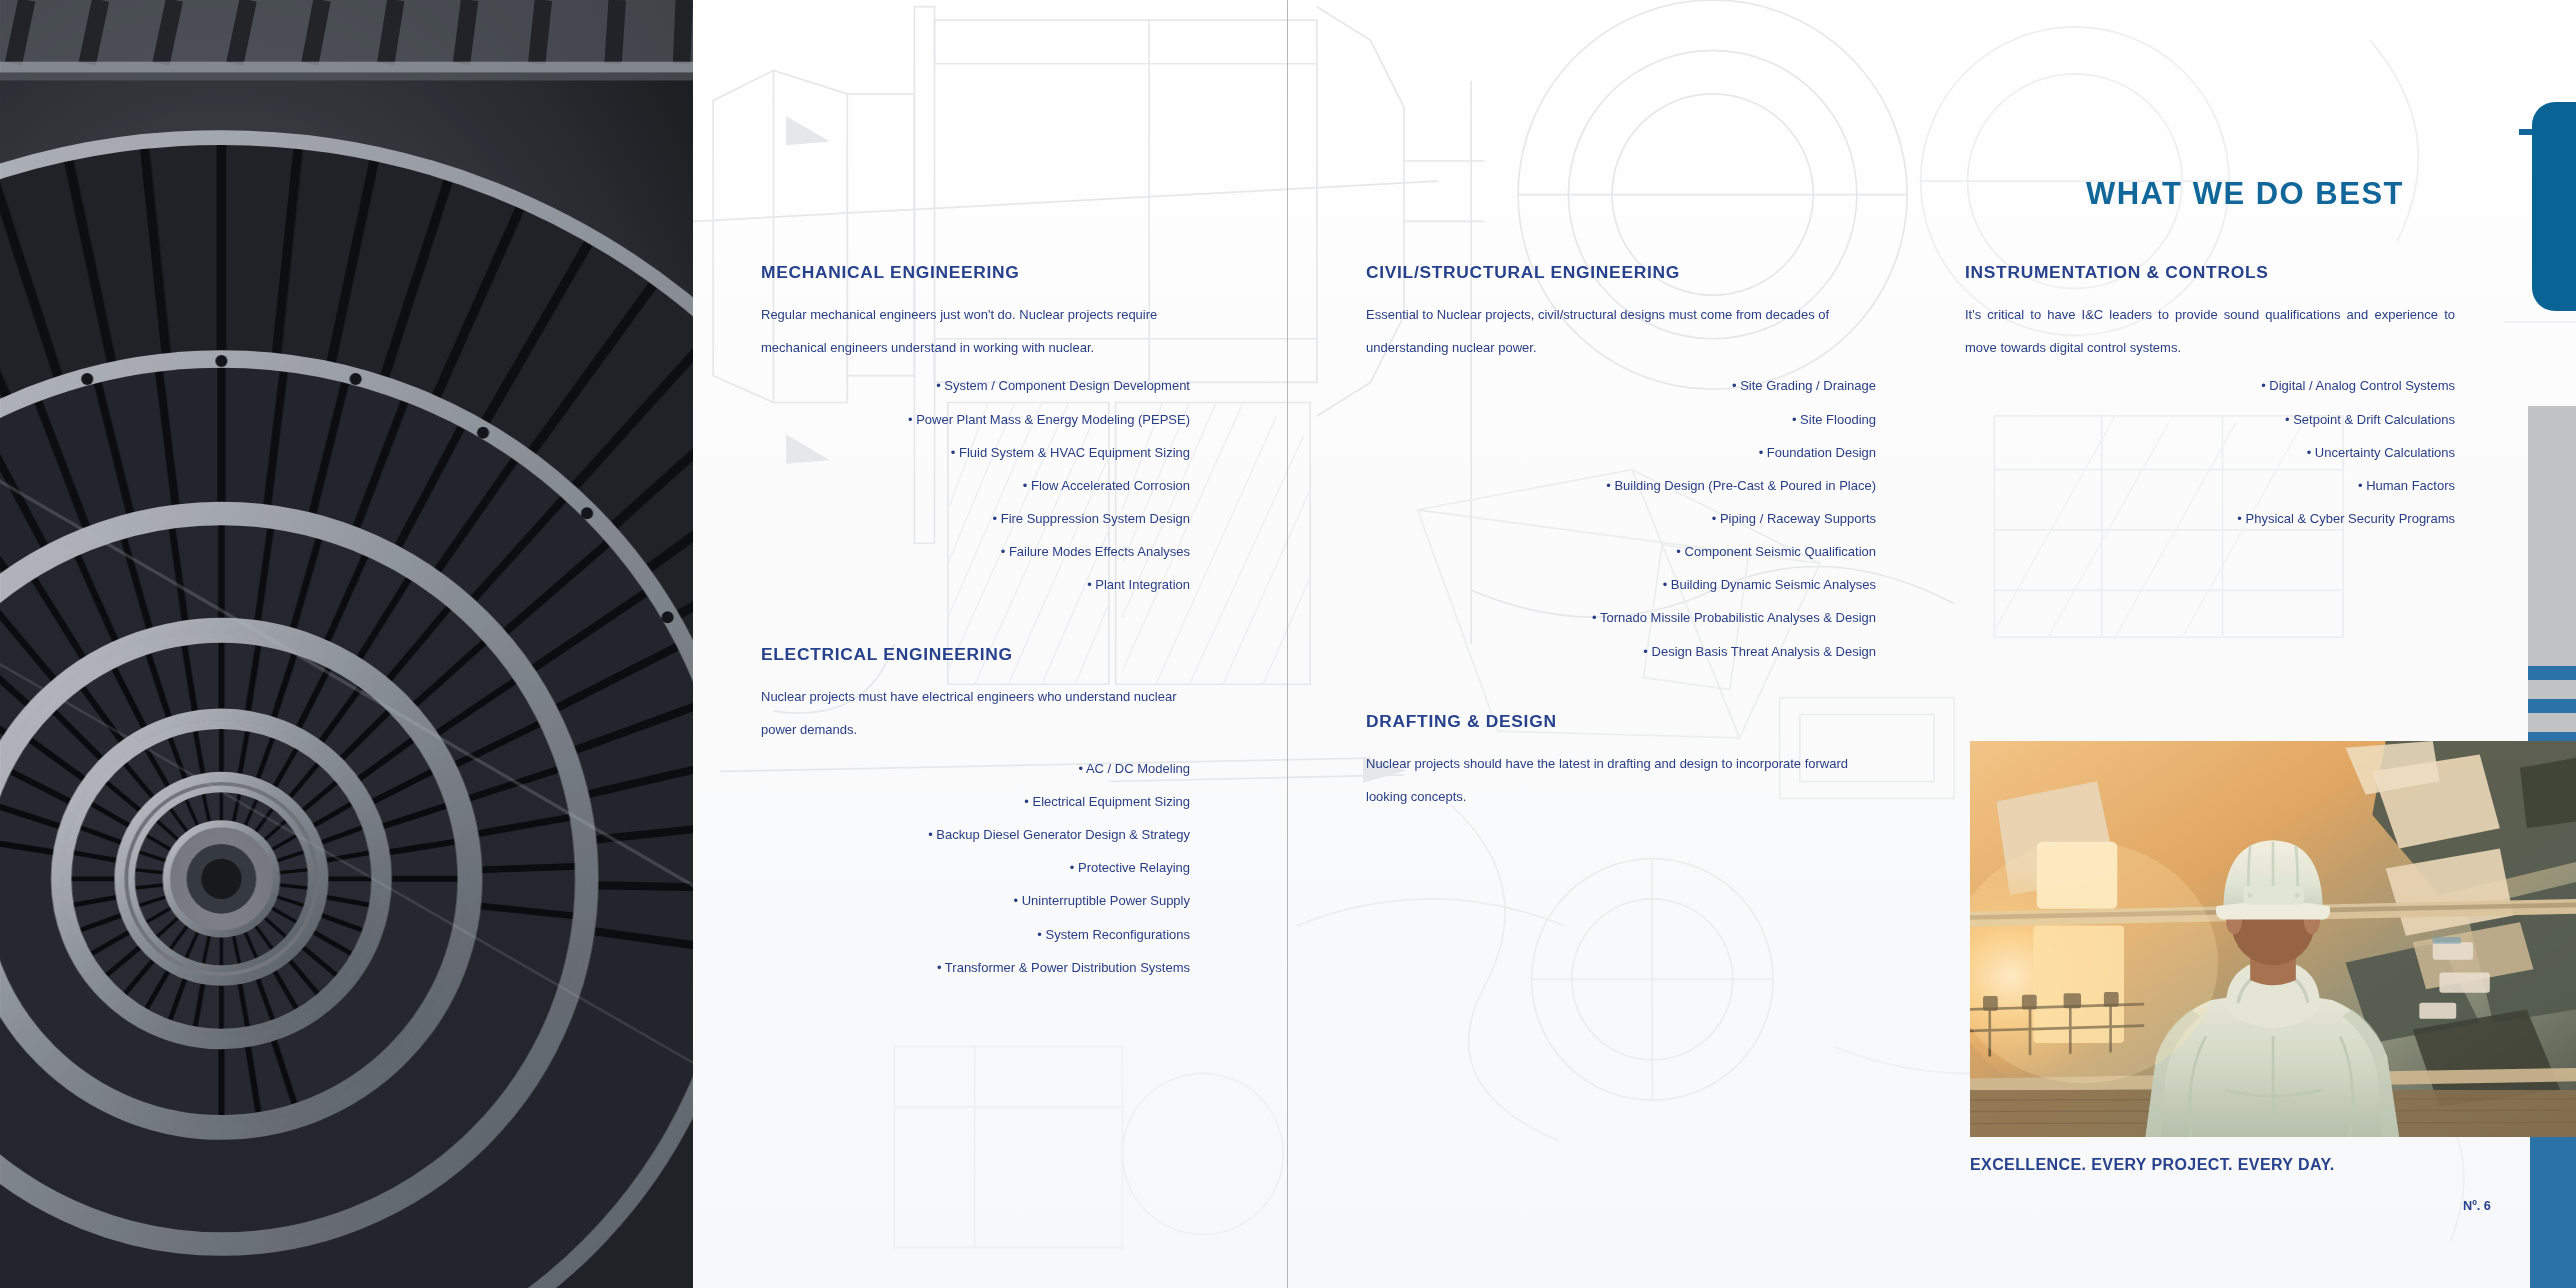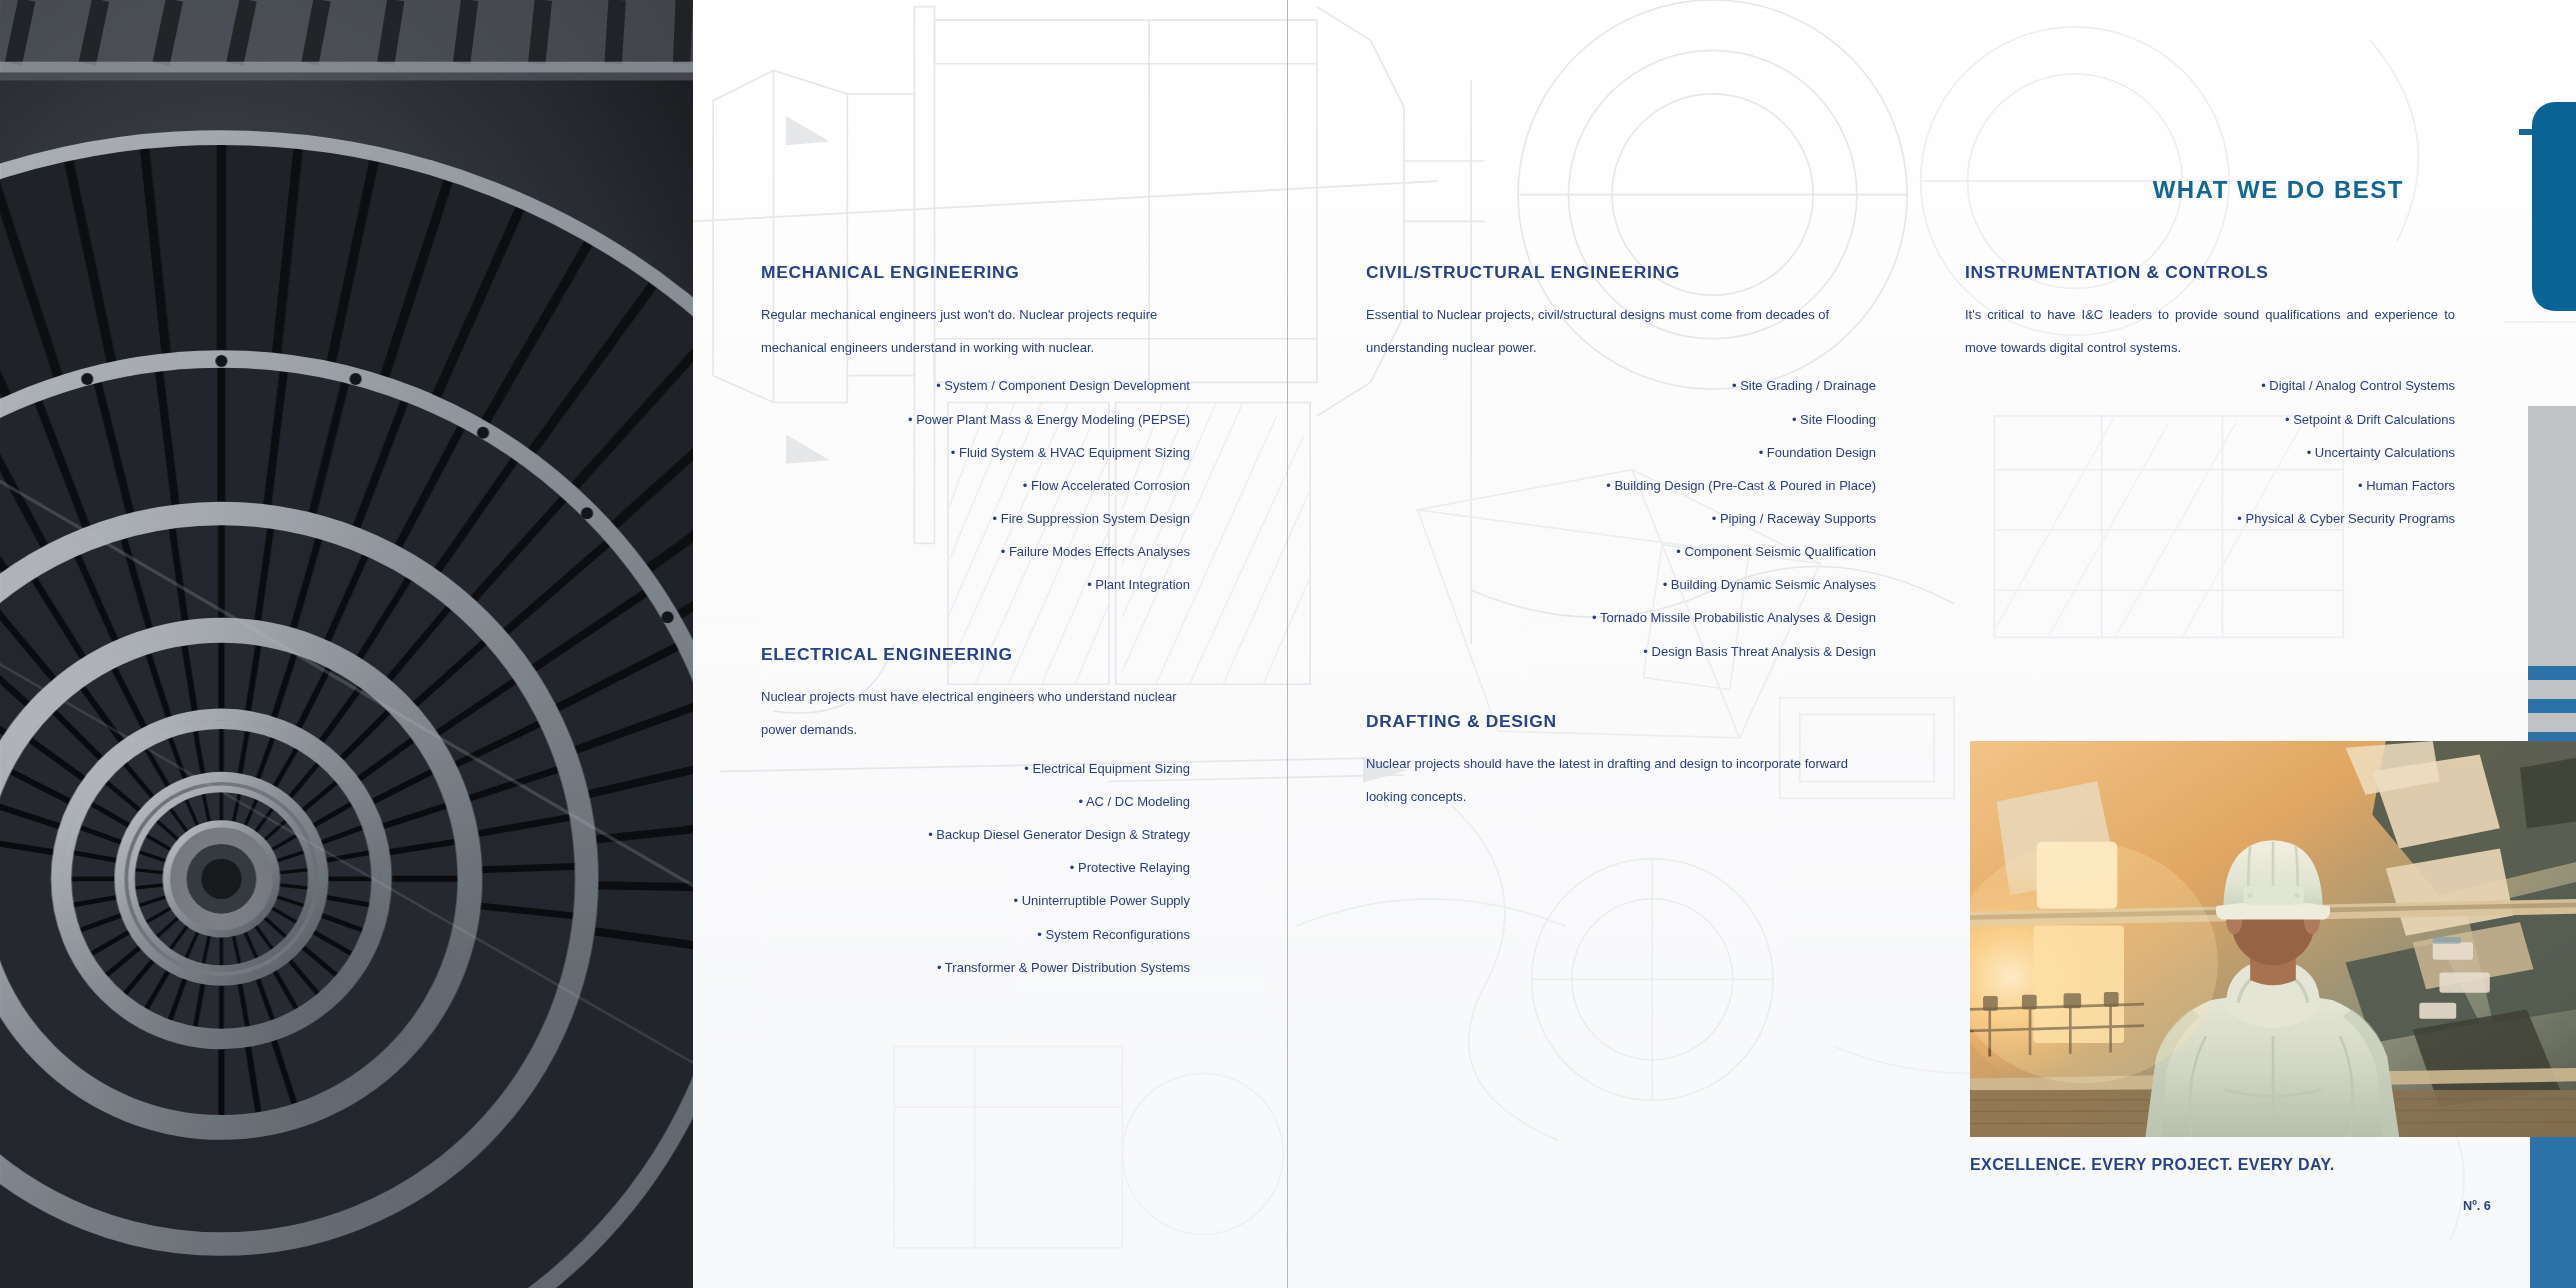--- a/index.html
+++ b/index.html
@@ -50,21 +50,21 @@
     overflow: hidden;
     background: #2b2e33;
   }
   .turbine-photo svg { position: absolute; inset: 0; width: 100%; height: 100%; }
 
   
   .header-title {
     position: absolute;
     right: 172px;
     top: 176px;
-    font-size: 24px;
+    font-size: 31px;
     font-weight: bold;
     letter-spacing: 1.5px;
     color: #11679a;
     text-align: right;
     white-space: nowrap;
   }
 
   
   .tab-teal {
     position: absolute;
@@ -614,22 +614,22 @@
           <li>Flow Accelerated Corrosion</li>
           <li>Fire Suppression System Design</li>
           <li>Failure Modes Effects Analyses</li>
           <li>Plant Integration</li>
         </ul>
       </div>
       <div class="section">
         <h2 class="section-title">ELECTRICAL ENGINEERING</h2>
         <p class="section-intro">Nuclear projects must have electrical engineers who understand nuclear power demands.</p>
         <ul class="bullets">
+          <li>AC / DC Modeling</li>
           <li>Electrical Equipment Sizing</li>
-          <li>AC / DC Modeling</li>
           <li>Backup Diesel Generator Design &amp; Strategy</li>
           <li>Protective Relaying</li>
           <li>Uninterruptible Power Supply</li>
           <li>System Reconfigurations</li>
           <li>Transformer &amp; Power Distribution Systems</li>
         </ul>
       </div>
     </div>
 
     <div class="col col-2">

